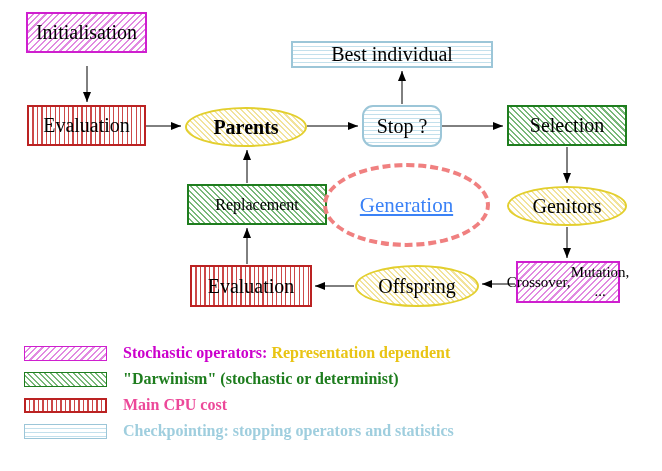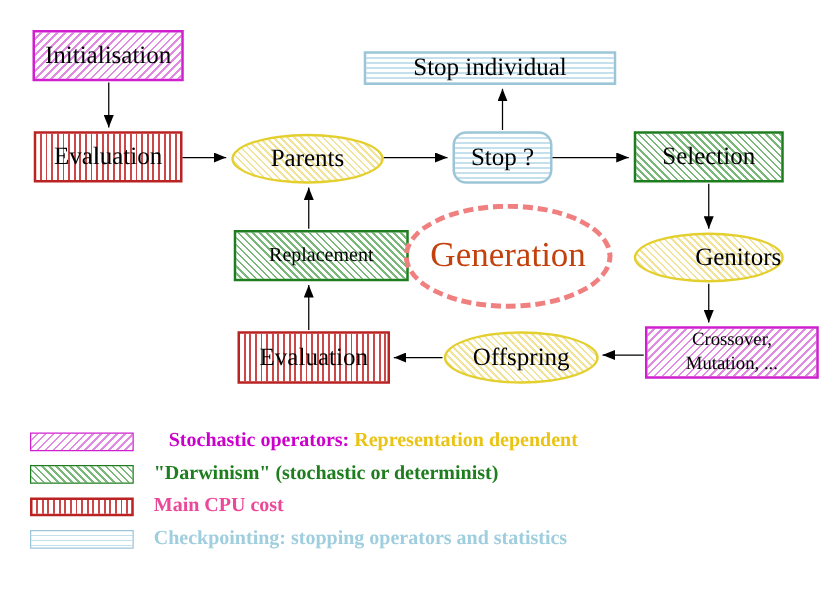--- a/index.html
+++ b/index.html
@@ -30,66 +30,66 @@
   }
   .hatch-yellow{
     border:2px solid #e3cf2e;
     background:#fff repeating-linear-gradient(45deg, rgba(0,0,0,0) 0 2.5px, #f2e39b 2.5px 4px);
   }
   .ellipse{border-radius:50%;}
   .fs20{font-size:20px;}
   .fs16{font-size:16px;}
   .fs15{font-size:15px;line-height:1.25;}
   
-  #init        {left:26px;  top:24px;  width:121px; height:41px;}
+  #init        {left:26px;  top:12px;  width:121px; height:41px;}
   #eval-top    {left:27px;  top:105px; width:119px; height:41px;}
-  #parents     {left:185px; top:107px; width:122px; height:40px;}
+  #parents     {left:185px; top:107px; width:122px; height:40px;font-weight:bold;}
   #best        {left:291px; top:41px;  width:202px; height:27px;}
   #stop        {left:362px; top:105px; width:80px;  height:42px; border-radius:11px;}
   #selection   {left:507px; top:105px; width:120px; height:41px;}
   #replacement {left:187px; top:184px; width:140px; height:41px;}
   #generation  {left:323px; top:163px; width:167px; height:84px;
                 border:4px dashed #f08080; border-radius:50%; background:transparent;
-                color:#c2410c; font-size:28px;}
-  #genitors    {left:507px; top:186px; width:120px; height:40px;justify-content:flex-end;}
-  #crossover   {left:516px; top:261px; width:139px; height:42px; flex-direction:column;}
+                color:#3b82f6; font-size:21px;text-decoration:underline;}
+  #genitors    {left:507px; top:186px; width:120px; height:40px;}
+  #crossover   {left:516px; top:261px; width:104px; height:42px; }
   #eval-bottom {left:190px; top:265px; width:122px; height:42px;}
   #offspring   {left:355px; top:265px; width:124px; height:42px;}
   
   #arrows{position:absolute;left:0;top:0;width:662px;height:471px;pointer-events:none;}
   
   .legend-row{position:absolute;left:0;width:662px;height:18px;}
   .swatch{position:absolute;left:24px;width:83px;height:15px;box-sizing:border-box;}
   .swatch.hatch-magenta, .swatch.hatch-green, .swatch.stripes-cyan{border-width:1px;}
   .legend-label{
     position:absolute;left:123px;top:-2px;font-weight:bold;font-size:16px;white-space:nowrap;
   }
   #legend-1{top:346px;} #legend-2{top:372px;} #legend-3{top:398px;} #legend-4{top:424px;}
-  .c-magenta{color:#cc00cc;margin-left:12px;} .c-gold{color:#e9c414;} .c-green{color:#1e7d1e;}
+  .c-magenta{color:#cc00cc;} .c-gold{color:#e9c414;} .c-green{color:#1e7d1e;}
   .c-red{color:#ec4899;} .c-cyan{color:#9fcede;}
 </style>
 </head>
 <body>
 
 <div id="canvas">
 
   <div id="init" class="node hatch-magenta fs20">
     <span>Initialisation</span>
   </div>
 
   <div id="eval-top" class="node stripes-red fs20">
     <span>Evaluation</span>
   </div>
 
   <div id="parents" class="node ellipse hatch-yellow fs20">
     <span>Parents</span>
   </div>
 
   <div id="best" class="node stripes-cyan fs20">
-    <span>Stop individual</span>
+    <span>Best individual</span>
   </div>
 
   <div id="stop" class="node stripes-cyan fs20">
     <span>Stop ?</span>
   </div>
 
   <div id="selection" class="node hatch-green fs20">
     <span>Selection</span>
   </div>
 

